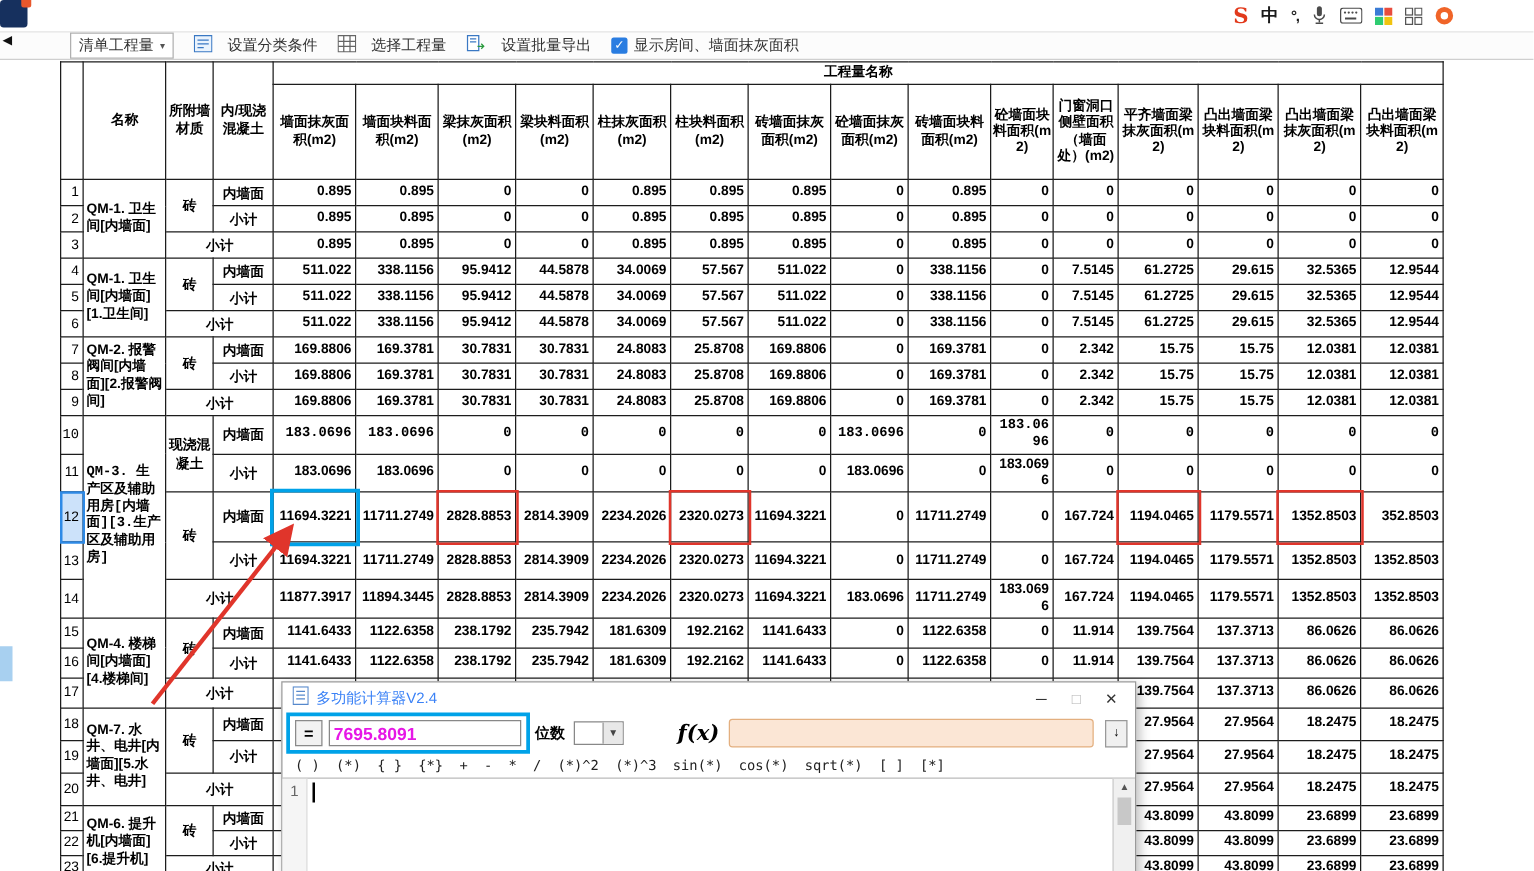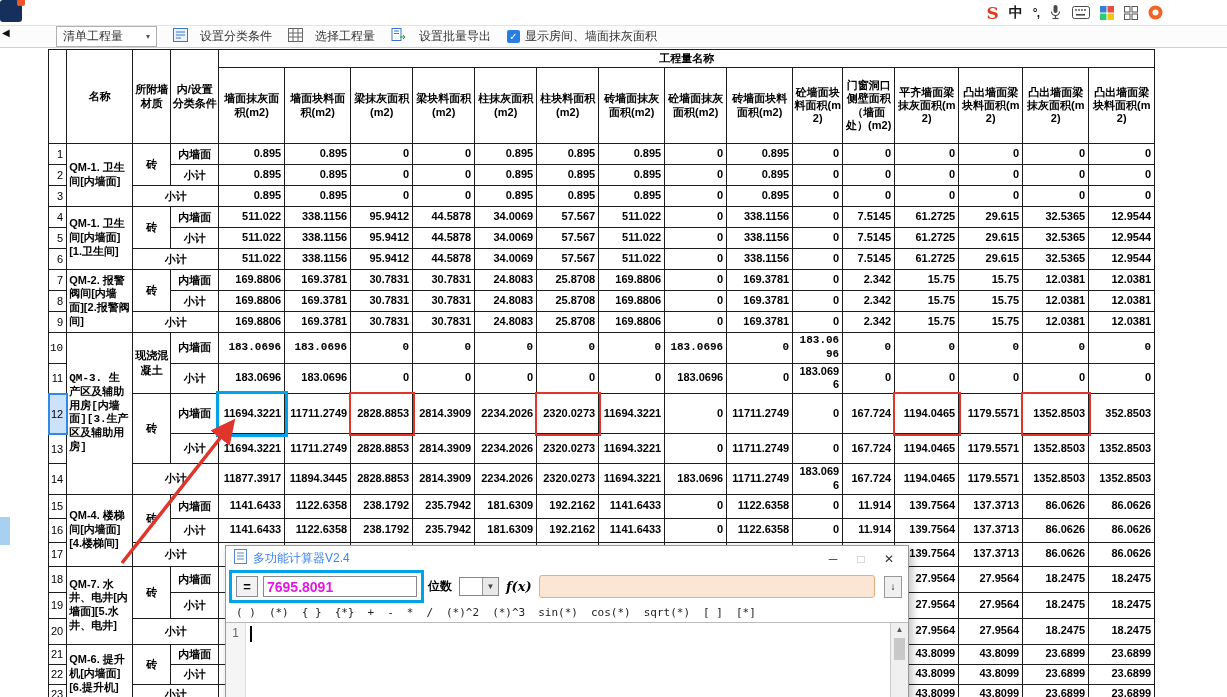--- a/index.html
+++ b/index.html
@@ -11,21 +11,21 @@
   .corner-icon { position:absolute; left:0; top:0; width:22px; height:22px; background:#16305e; border-radius:3px; }
   .corner-dot { position:absolute; right:-3px; top:-2px; width:8px; height:8px; background:#e8572c; border-radius:2px; }
   .ime-bar { position:absolute; right:64px; top:2px; height:21px; display:flex; align-items:center; gap:10px; }
   .ime-logo { color:#e23a1c; font-weight:bold; font-size:17px; font-family:"DejaVu Serif","Liberation Serif",serif; }
   .ime-mode { font-size:14px; font-weight:bold; color:#1a1a1a; }
   .ime-punct { font-size:12px; color:#1a1a1a; font-weight:bold; letter-spacing:-1px; }
   .ime-ic { display:inline-flex; align-items:center; }
 
   
   .toolbar { position:absolute; top:25px; left:0; width:100%; height:23px; border-top:1px solid #e3e3e3; border-bottom:1px solid #cfcfcf; background:#fcfcfc; display:flex; align-items:center; gap:16px; padding-left:56px; box-sizing:border-box; font-size:12px; color:#333; }
-  .tb-btn { display:flex; align-items:center; gap:23px; border:1px solid #b0b0b0; background:#fff; padding:1px 6px; height:17px; }
+  .tb-btn { display:flex; align-items:center; gap:5px; border:1px solid #b0b0b0; background:#fff; padding:1px 6px; height:17px; }
   .caret-down { font-size:8px; color:#555; }
   .tb-item { display:flex; align-items:center; gap:12px; }
   .tb-check { display:flex; align-items:center; gap:5px; }
   .cb { width:13px; height:13px; background:#2a7de1; color:#fff; font-size:10px; line-height:13px; text-align:center; border-radius:2px; display:inline-block; }
 
   .left-arrow { position:absolute; left:2px; top:27px; font-size:10px; color:#111; }
   .left-indicator { position:absolute; left:0; top:517px; width:10px; height:28px; background:#a8d0f0; }
 
   
   .table-wrap { position:absolute; left:48px; top:49px; z-index:1; background:#fff; }
@@ -53,21 +53,21 @@
   .calc-title .spacer { flex:1; }
   .win-btn { width:22px; text-align:center; font-size:12px; color:#333; cursor:default; }
   .win-btn.max { color:#b5b5b5; }
   .calc-row2 { display:flex; align-items:center; height:31px; padding:0 6px; gap:7px; box-sizing:border-box; }
   .eq-group { display:flex; align-items:center; gap:5px; outline:3px solid #00a2e8; padding:3px 4px; }
   .eq-btn { width:22px; height:21px; border:1px solid #8a8a8a; background:#f2f2f2; font-weight:bold; font-size:13px; line-height:1; padding:0; }
   .result-input { width:146px; height:19px; border:1px solid #888; color:#e617e6; font-weight:bold; font-size:14px; padding:0 3px; font-family:"Liberation Sans","DejaVu Sans",sans-serif; }
   .digits-label { font-size:12px; font-weight:bold; color:#000; }
   .digits-select { width:40px; height:19px; border:1px solid #888; position:relative; background:#fff; box-sizing:border-box; }
   .dd-arrow { position:absolute; right:0; top:0; width:15px; height:100%; background:#e8e8e8; border-left:1px solid #999; font-size:8px; text-align:center; line-height:17px; color:#444; }
-  .fx-label { font-style:italic; font-weight:bold; font-size:13px; font-family:"DejaVu Serif","Liberation Serif",serif; }
+  .fx-label { font-style:italic; font-weight:bold; font-size:17px; font-family:"DejaVu Serif","Liberation Serif",serif;margin-left:36px; }
   .fx-input { flex:1; height:19px; background:#fbe6d5; border:1px solid #e3af7f; border-radius:3px; margin-right:2px; }
   .down-btn { width:18px; height:22px; border:1px solid #999; background:#f0f0f0; font-size:10px; padding:0; }
   .calc-ops { height:20px; font-size:11px; color:#222; padding:0 10px; display:flex; gap:13px; align-items:center; font-family:"DejaVu Sans Mono","Liberation Mono",monospace; }
   .calc-expr { display:flex; border-top:1px solid #bbb; height:84px; }
   .expr-gutter { width:20px; background:#f5f5f5; border-right:1px solid #ddd; font-size:12px; color:#666; text-align:center; padding-top:3px; box-sizing:border-box; }
   .expr-text { flex:1; padding:3px 3px; font-family:"DejaVu Sans Mono","Liberation Mono",monospace; font-weight:bold; font-size:15px; color:#c00000; white-space:nowrap; overflow:hidden; }
   .caret { display:inline-block; width:1.5px; height:16px; background:#000; vertical-align:-2px; margin-left:1px; }
   .expr-scroll { width:17px; background:#f0f0f0; border-left:1px solid #ccc; display:flex; flex-direction:column; align-items:center; }
   .sb-up { font-size:8px; color:#555; padding-top:2px; }
   .sb-thumb { width:11px; height:22px; background:#c8c8c8; margin-top:4px; }
@@ -191,21 +191,21 @@
           <col style="width:64px">
         <col style="width:64px">
           <col style="width:66px">
           <col style="width:66px">
       </colgroup>
       <thead>
         <tr>
           <th rowspan="2"></th>
           <th rowspan="2">名称</th>
           <th rowspan="2">所附墙材质</th>
-          <th rowspan="2">内/设置分类条件</th>
+          <th rowspan="2">内/现浇混凝土</th>
           <th colspan="15">工程量名称</th>
         </tr>
         <tr id="col-headers">
             <th>墙面抹灰面积(m2)</th>
             <th>墙面块料面积(m2)</th>
             <th>梁抹灰面积(m2)</th>
             <th>梁块料面积(m2)</th>
             <th>柱抹灰面积(m2)</th>
             <th>柱块料面积(m2)</th>
             <th>砖墙面抹灰面积(m2)</th>

